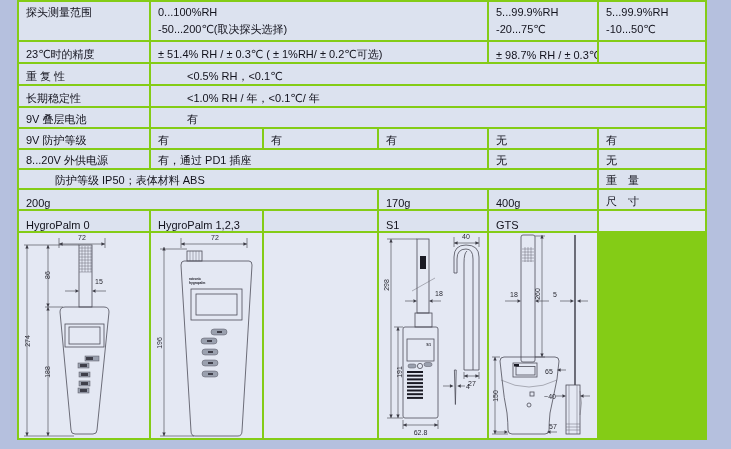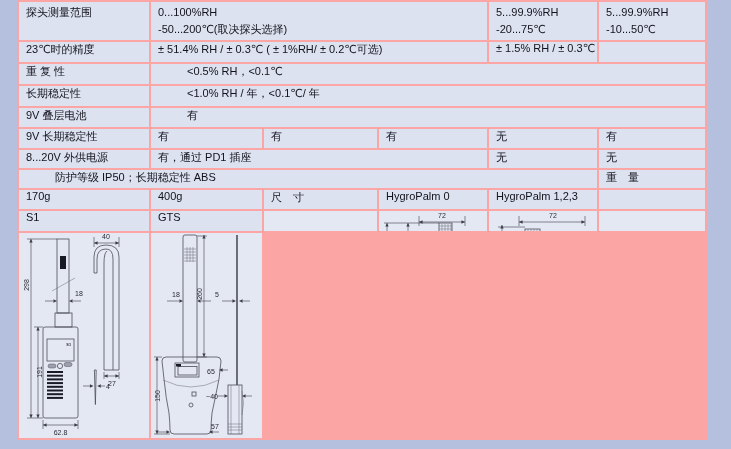--- a/index.html
+++ b/index.html
@@ -3,29 +3,29 @@
 <meta charset="utf-8">
 <style>
   html,body{margin:0;padding:0;}
   body{
     width:731px;height:449px;position:relative;overflow:hidden;
     background:#b5c0de;
     font-family:"Liberation Sans","DejaVu Sans",sans-serif;
   }
   .sheet{
     position:absolute;left:17px;top:0;width:690px;height:440px;
-    background:#fca5a5;box-sizing:border-box;padding:2px;
+    background:#84cc16;box-sizing:border-box;padding:2px;
     display:grid;
     grid-template-columns:130px 111px 113px 108px 108px 106px;
     grid-template-rows:38px 20px 20px 20px 19px 19px 18px 18px 19px 20px 205px;
     gap:2px;
   }
   .cell{
     background:#dce2ef;color:#12121c;font-size:11px;
-    display:flex;align-items:flex-start;padding-left:7px;
+    display:flex;align-items:flex-end;padding-left:7px;
     overflow:hidden;white-space:nowrap;
   }
   .cell.two{flex-direction:column;align-items:flex-start;justify-content:center;line-height:17px;text-align:right;}
   .span3{grid-column:span 3;}
   .span5{grid-column:span 5;padding-left:36px;}
   .draw{background:#e4e8f3;padding:0;display:block;overflow:hidden;}
   svg{display:block;}
   svg text{font-size:7px;fill:#2a2a33;font-family:"Liberation Sans","DejaVu Sans",sans-serif;}
   .ln{stroke:#4d4d58;stroke-width:0.8;fill:none;}
   .th{stroke:#6a6a75;stroke-width:0.5;fill:none;}
@@ -57,21 +57,21 @@
     <span>-10...50℃</span>
   </div>
 
   <div class="cell">
       <span>23℃时的精度</span>
     </div>
   <div class="cell span3">
       <span>± 51.4% RH / ± 0.3℃ ( ± 1%RH/ ± 0.2℃可选)</span>
     </div>
   <div class="cell">
-      <span>± 1.5% RH / ± 0.3℃</span>
+      <span>± 98.7% RH / ± 0.3℃</span>
     </div>
   <div class="cell"></div>
 
   <div class="cell">
       <span>重 复 性</span>
     </div>
   <div class="cell span5">
       <span>&lt;0.5% RH，&lt;0.1℃</span>
     </div>
 
@@ -83,21 +83,21 @@
     </div>
 
   <div class="cell">
       <span>9V 叠层电池</span>
     </div>
   <div class="cell span5">
       <span>有</span>
     </div>
 
   <div class="cell">
-      <span>9V 长期稳定性</span>
+      <span>9V 防护等级</span>
     </div>
   <div class="cell">
       <span>有</span>
     </div>
   <div class="cell">
       <span>有</span>
     </div>
   <div class="cell">
       <span>有</span>
     </div>
@@ -115,25 +115,28 @@
       <span>有，通过 PD1 插座</span>
     </div>
   <div class="cell">
       <span>无</span>
     </div>
   <div class="cell">
       <span>无</span>
     </div>
 
   <div class="cell span5">
-      <span>防护等级 IP50；长期稳定性 ABS</span>
+      <span>防护等级 IP50；表体材料 ABS</span>
     </div>
 
   <div class="cell">
       <span>重　量</span>
+    </div>
+  <div class="cell span3">
+      <span>200g</span>
     </div>
   <div class="cell">
       <span>170g</span>
     </div>
   <div class="cell">
       <span>400g</span>
     </div>
 
   <div class="cell">
       <span>尺　寸</span>

